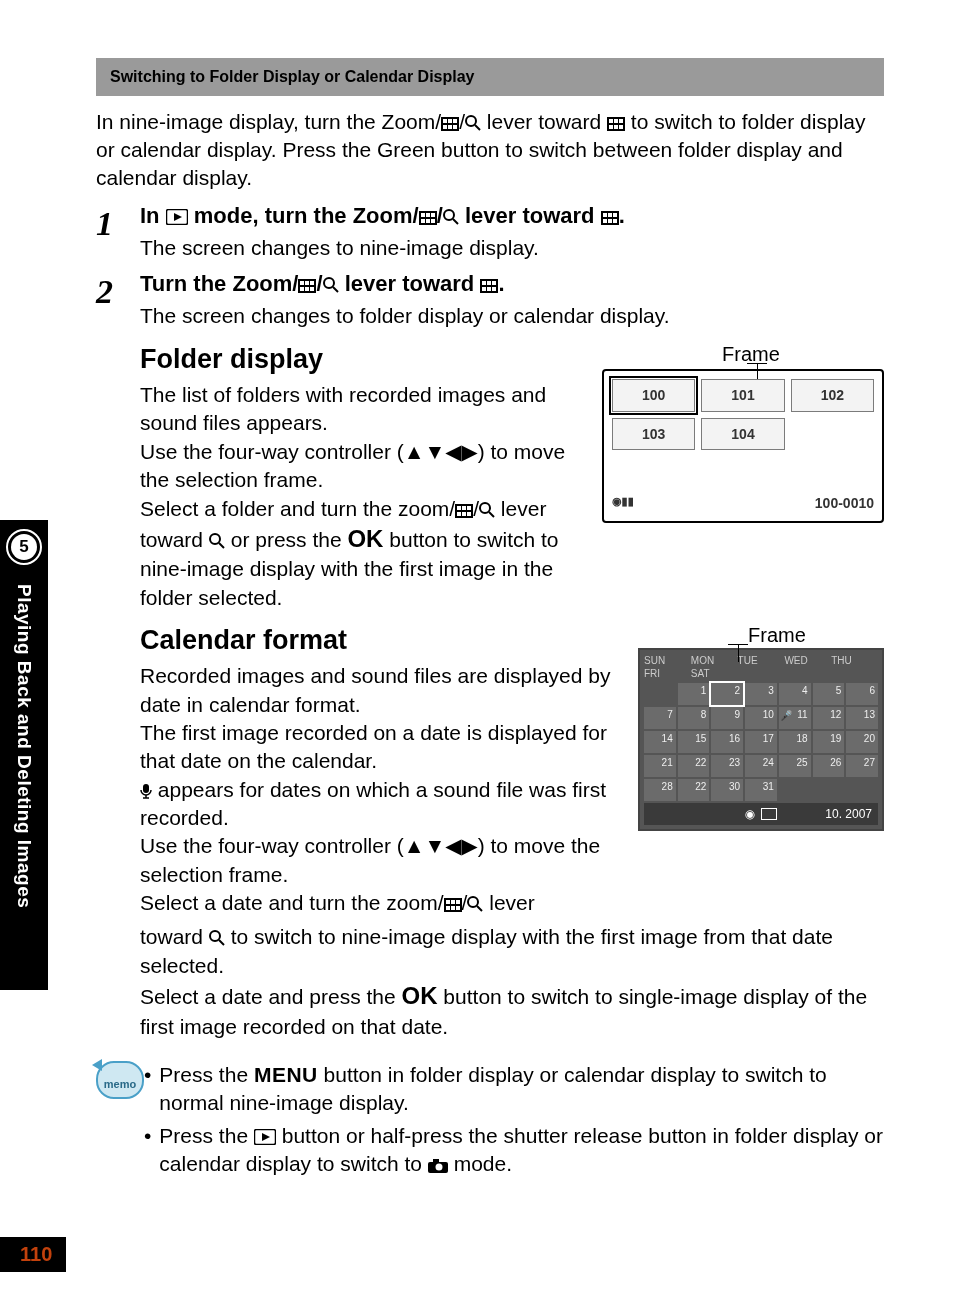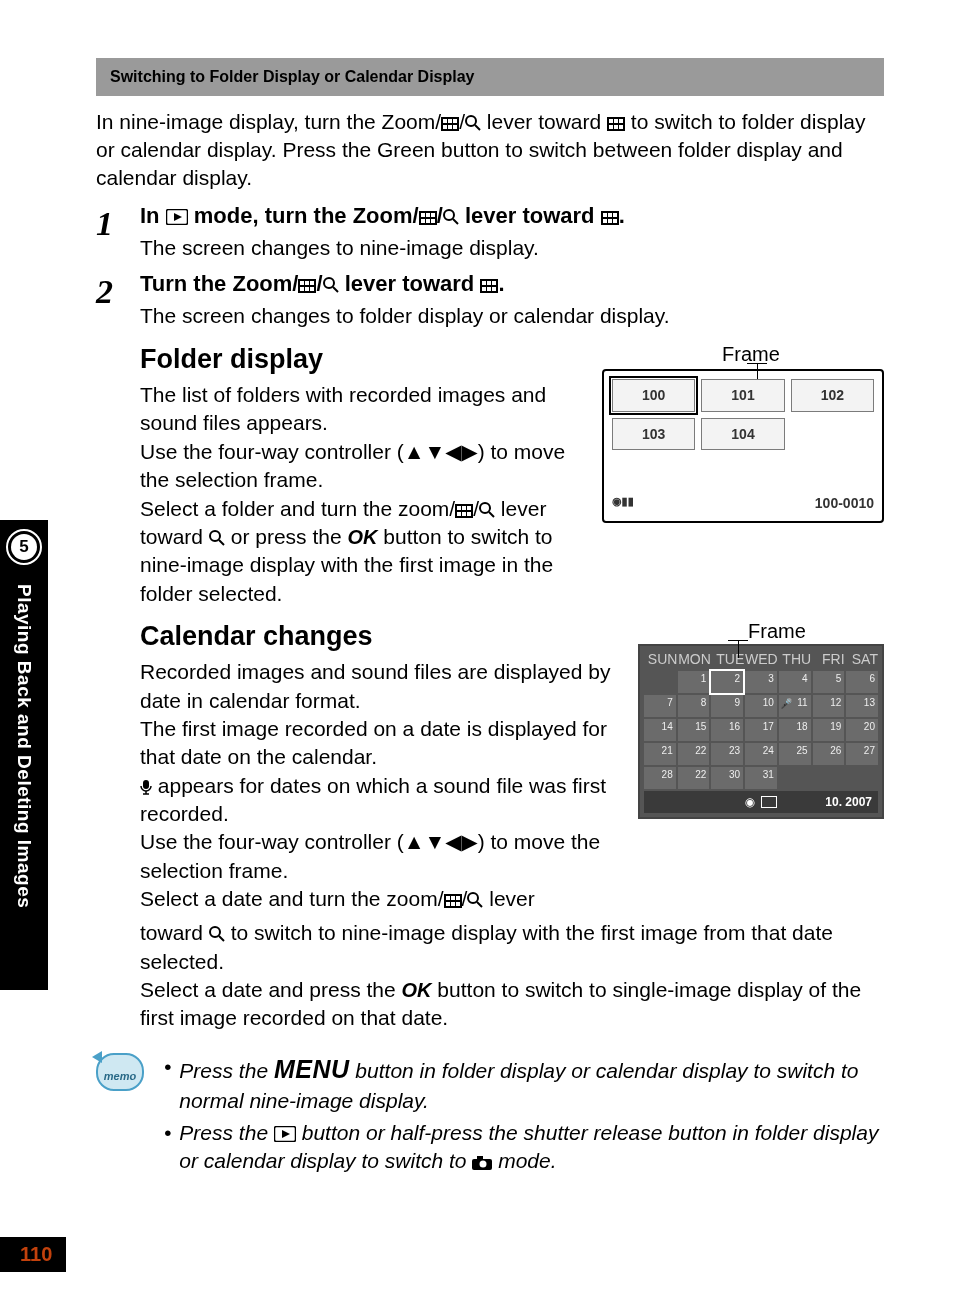--- a/index.html
+++ b/index.html
@@ -56,22 +56,22 @@
     gap: 18px;
     align-items: flex-start;
   }
   .sub-text { flex: 1; }
   .sub-title {
     font-weight: bold;
     font-size: 27px;
     margin-bottom: 4px;
   }
   .sub-body { font-size: 21px; }
-  .ok { font-weight: bold; font-size: 20px; font-style: italic; }
-  .menu-btn { font-weight: bold; font-size: 25px; letter-spacing: 0.5px; }
+  .ok { font-weight: bold; font-size: 24px; }
+  .menu-btn { font-weight: bold; font-size: 21px; letter-spacing: 0.5px; }
 
   
   .lcd-wrap { position: relative; padding-top: 28px; }
   .frame-label {
     position: absolute;
     top: 0; left: 120px;
     font-size: 20px;
   }
   .frame-line {
     position: absolute;
@@ -131,23 +131,23 @@
   .cal {
     width: 246px;
     border: 2px solid #444;
     background: #555;
     color: #ddd;
     padding: 4px;
     font-size: 11px;
   }
   .cal-head {
     display: grid;
-    grid-template-columns: repeat(7, 1fr);
-    text-align: right;
-    font-size: 14px;
+    grid-template-columns: repeat(5, 1fr);
+    text-align: left;
+    font-size: 10px;
     color: #ccc;
     margin-bottom: 2px;
   }
   .cal-grid {
     display: grid;
     grid-template-columns: repeat(7, 1fr);
     gap: 2px;
   }
   .cal-cell {
     background: #6b6b6b;
@@ -164,29 +164,27 @@
   .cal-foot {
     display: flex; justify-content: center; align-items: center;
     gap: 6px;
     background: #3a3a3a;
     color: #fff;
     font-size: 12px;
     padding: 3px 0;
     margin-top: 2px;
     position: relative;
   }
-  .cal-date { position:absolute; right:6px; font-weight:bold; }
+  .cal-date { position:absolute; right:6px; font-weight:normal; }
 
   
   .memo-row {
     display: flex;
-    gap: 20px;
     margin-top: 20px;
     align-items: flex-start;
-    font-style: italic;
   }
   .memo-icon {
     width: 48px; height: 38px;
     border: 2px solid #4aa0c8;
     border-radius: 18px;
     background: #cfe8f2;
     font-size: 11px;
     text-align: center;
     line-height: 42px;
     position: relative;
@@ -394,21 +392,21 @@
             <div class="lcd-status">
               <span class="rec-dot">◉▮▮</span>
               <span>100-0010</span>
             </div>
           </div>
         </div>
       </div>
 
       <div class="subsection">
         <div class="sub-text">
-          <div class="sub-title">Calendar changes</div>
+          <div class="sub-title">Calendar format</div>
           <div class="sub-body">
             <span>Recorded images and sound files are displayed by date in calendar format.</span><br>
             <span>The first image recorded on a date is displayed for that date on the calendar.</span><br>
             <svg class="inline" width="12" height="16">
                 <rect x="3" y="1" width="6" height="9" rx="3" fill="#000"></rect>
                 <path d="M1 7a5 5 0 0 0 10 0" fill="none" stroke="#000" stroke-width="1.5"></path>
                 <line x1="6" y1="12" x2="6" y2="15" stroke="#000" stroke-width="1.5"></line>
                 <line x1="3" y1="15" x2="9" y2="15" stroke="#000" stroke-width="1.5"></line>
               </svg> appears for dates on which a sound file was first recorded.<br>
             <span>Use the four-way controller (▲▼◀▶) to move the selection frame.</span><br>

